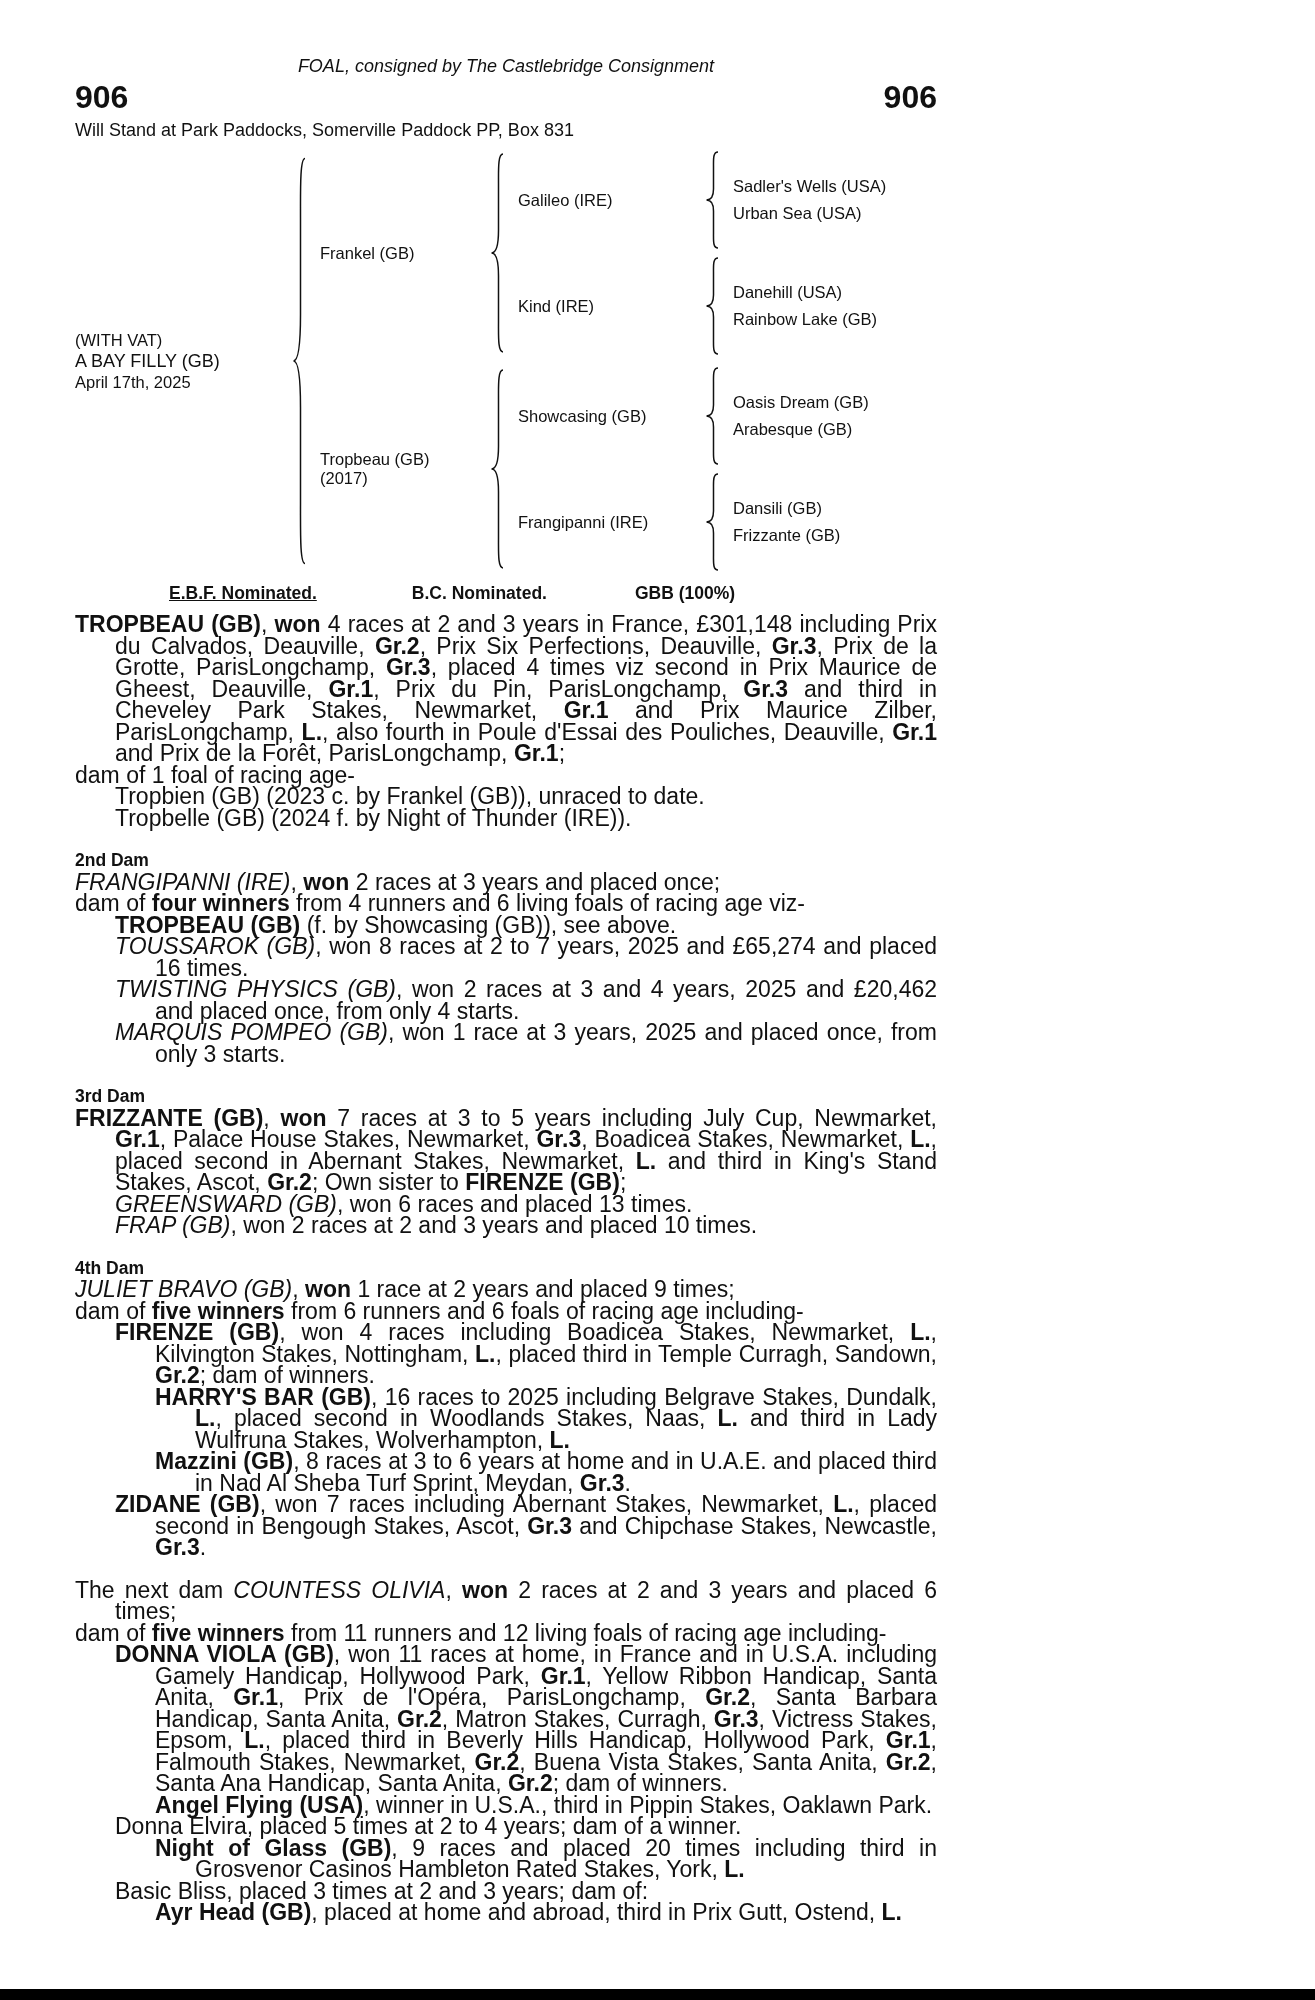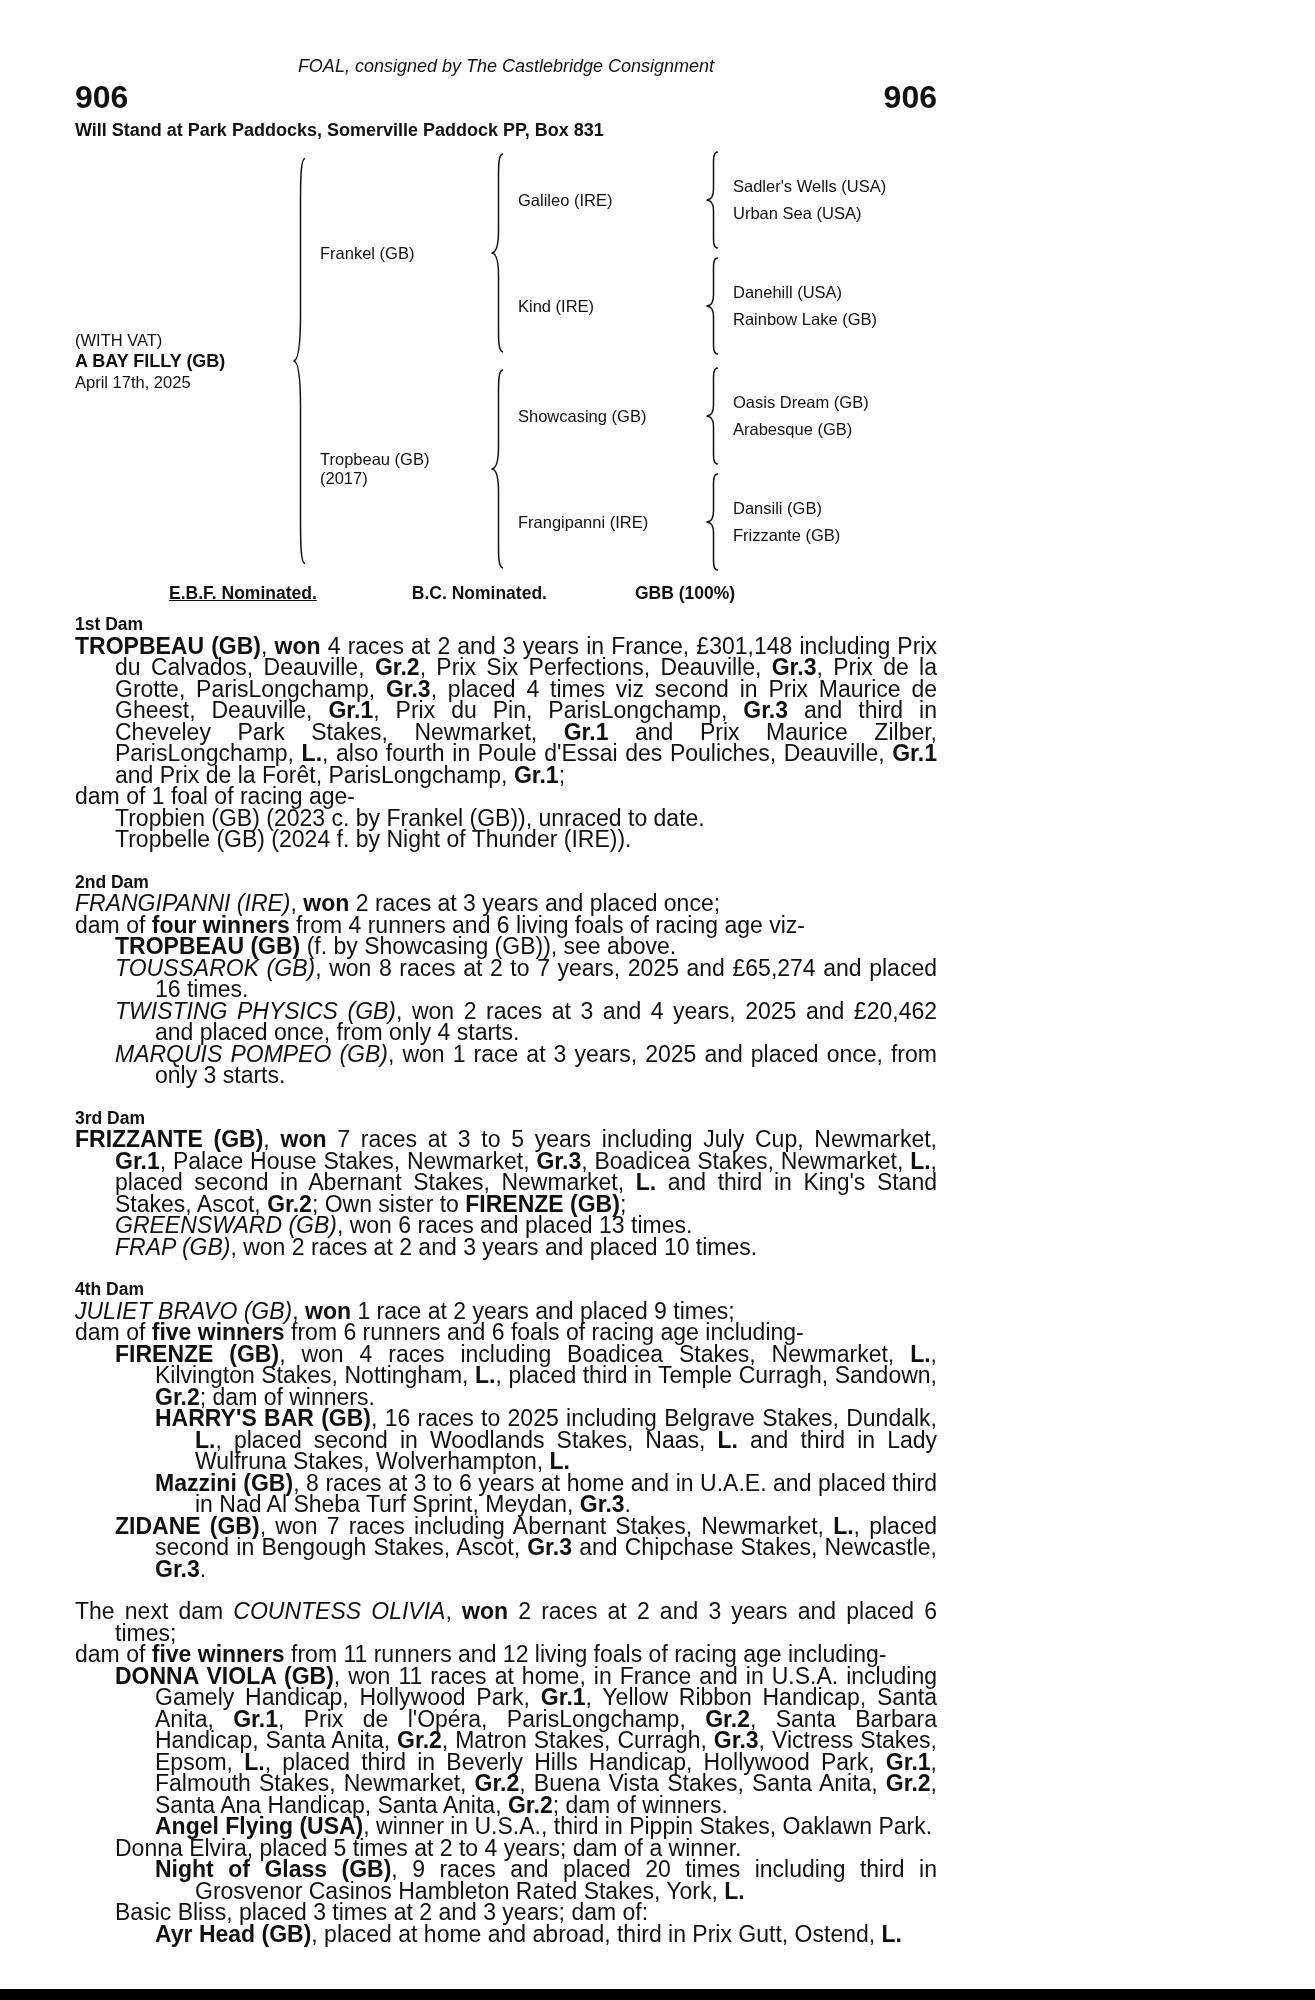--- a/index.html
+++ b/index.html
@@ -6,32 +6,32 @@
   html,body { background:#ffffff; }
   body {
     width:1315px; height:2000px; position:relative; overflow:hidden;
     font-family:"Liberation Sans","DejaVu Sans",sans-serif; color:#111;
   }
   .content { position:absolute; left:75px; top:56px; width:862px; }
 
   .title { text-align:center; font-style:italic; font-size:18px; line-height:21px; }
   .lot-row { display:flex; justify-content:space-between; align-items:flex-start; margin-top:2px; height:38px; }
   .lot { font-size:32px; line-height:36px; font-weight:bold; }
-  .stand { font-weight:bold; font-size:18px; line-height:23px; margin-top:2px; }
+  .stand { font-weight:normal; font-size:18px; line-height:23px; margin-top:2px; }
 
   
   .pedigree { margin-top:8px; font-size:16.5px; line-height:19px; }
   .ped-unit { display:flex; align-items:center; }
   .ped-col { display:flex; flex-direction:column; justify-content:center; }
   .ped-col.c1 { row-gap:10px; }
   .ped-col.c2 { row-gap:6px; }
   .ped-col.c3 { row-gap:8px; }
   .ped-root-block { width:215px; }
   .ped-root-block > div { margin:2px 0; }
-  .ped-horse-name { font-weight:bold; font-size:18px; }
+  .ped-horse-name { font-weight:normal; font-size:18px; }
   .ped-name.n1 { width:168px; }
   .ped-name.n2 { width:185px; }
   .ped-leaf { width:200px; }
   .ped-brace { align-self:stretch; width:20px; margin-right:10px; }
   .ped-brace svg { width:100%; height:100%; display:block; }
 
   .noms { display:flex; font-weight:bold; font-size:17.5px; margin-top:10px; line-height:22px; }
   .noms span:nth-child(1){ margin-left:94px;text-decoration:underline; }
   .noms span:nth-child(2){ margin-left:95px; }
   .noms span:nth-child(3){ margin-left:88px; }
@@ -154,21 +154,20 @@
     </div>
 
   <div class="noms">
     <span>E.B.F. Nominated.</span>
     <span>B.C. Nominated.</span>
     <span>GBB (100%)</span>
   </div>
 
   <div class="sections" id="sections">
       <div class="section">
-        <div class="sec-heading">1st Dam</div>
         <div class="para ind0 hang"><span class="sb">TROPBEAU (GB)</span><span>, </span><span class="sb">won</span><span> 4 races at 2 and 3 years in France, £301,148 including Prix du Calvados, Deauville, </span><span class="sb">Gr.2</span><span>, Prix Six Perfections, Deauville, </span><span class="sb">Gr.3</span><span>, Prix de la Grotte, ParisLongchamp, </span><span class="sb">Gr.3</span><span>, placed 4 times viz second in Prix Maurice de Gheest, Deauville, </span><span class="sb">Gr.1</span><span>, Prix du Pin, ParisLongchamp, </span><span class="sb">Gr.3</span><span> and third in Cheveley Park Stakes, Newmarket, </span><span class="sb">Gr.1</span><span> and Prix Maurice Zilber, ParisLongchamp, </span><span class="sb">L.</span><span>, also fourth in Poule d'Essai des Pouliches, Deauville, </span><span class="sb">Gr.1</span><span> and Prix de la Forêt, ParisLongchamp, </span><span class="sb">Gr.1</span><span>;</span></div>
         <div class="para ind0"><span>dam of 1 foal of racing age-</span></div>
         <div class="para ind1 hang"><span>Tropbien (GB) (2023 c. by Frankel (GB)), unraced to date.</span></div>
         <div class="para ind1 hang"><span>Tropbelle (GB) (2024 f. by Night of Thunder (IRE)).</span></div>
       </div>
       <div class="section">
         <div class="sec-heading">2nd Dam</div>
         <div class="para ind0 hang"><span class="si">FRANGIPANNI (IRE)</span><span>, </span><span class="sb">won</span><span> 2 races at 3 years and placed once;</span></div>
         <div class="para ind0"><span>dam of </span><span class="sb">four winners</span><span> from 4 runners and 6 living foals of racing age viz-</span></div>
         <div class="para ind1 hang"><span class="sb">TROPBEAU (GB)</span><span> (f. by Showcasing (GB)), see above.</span></div>

